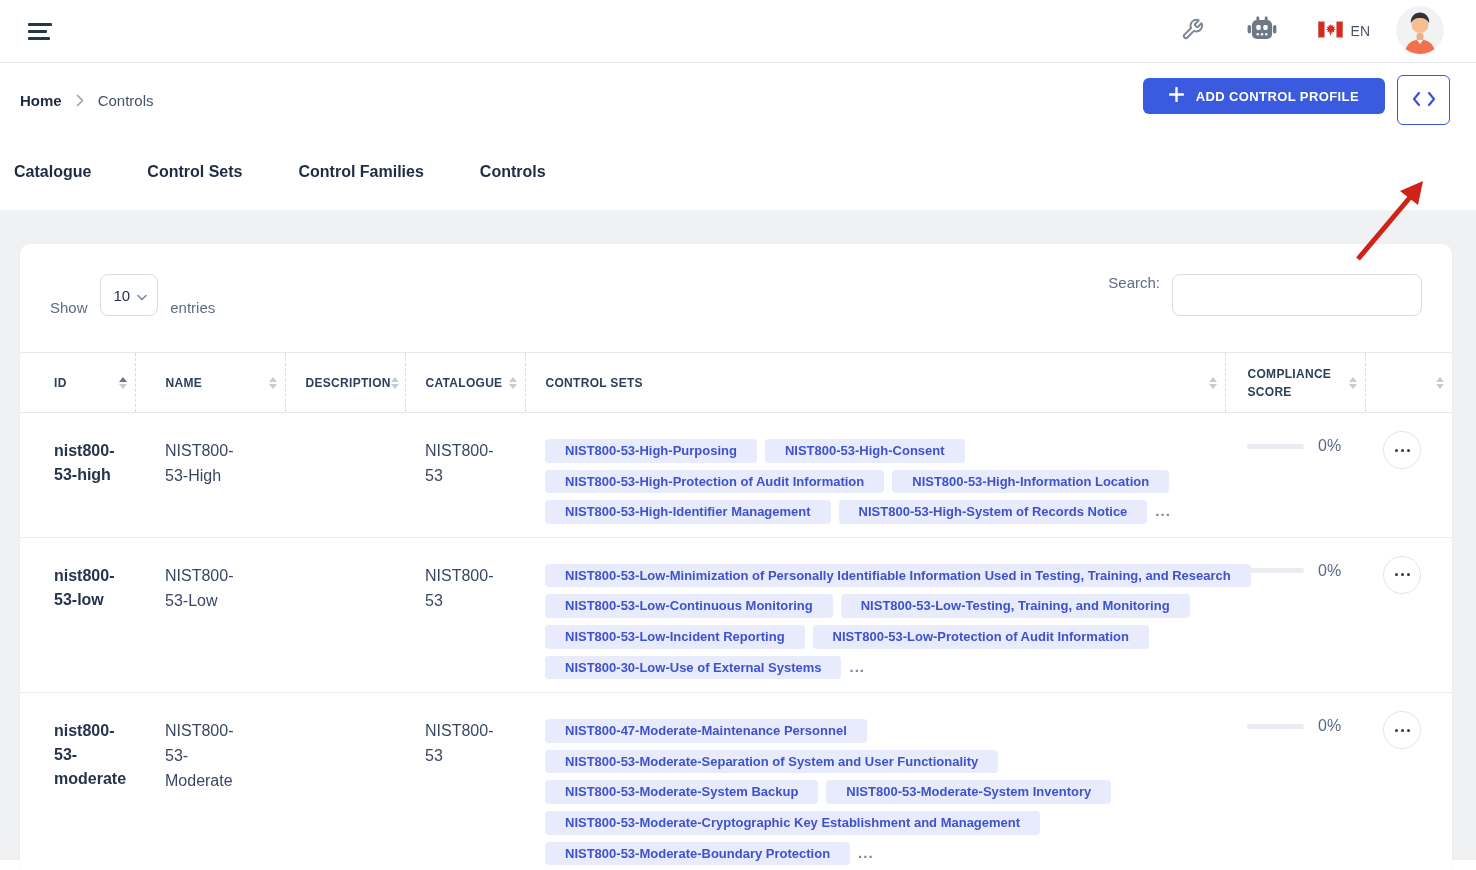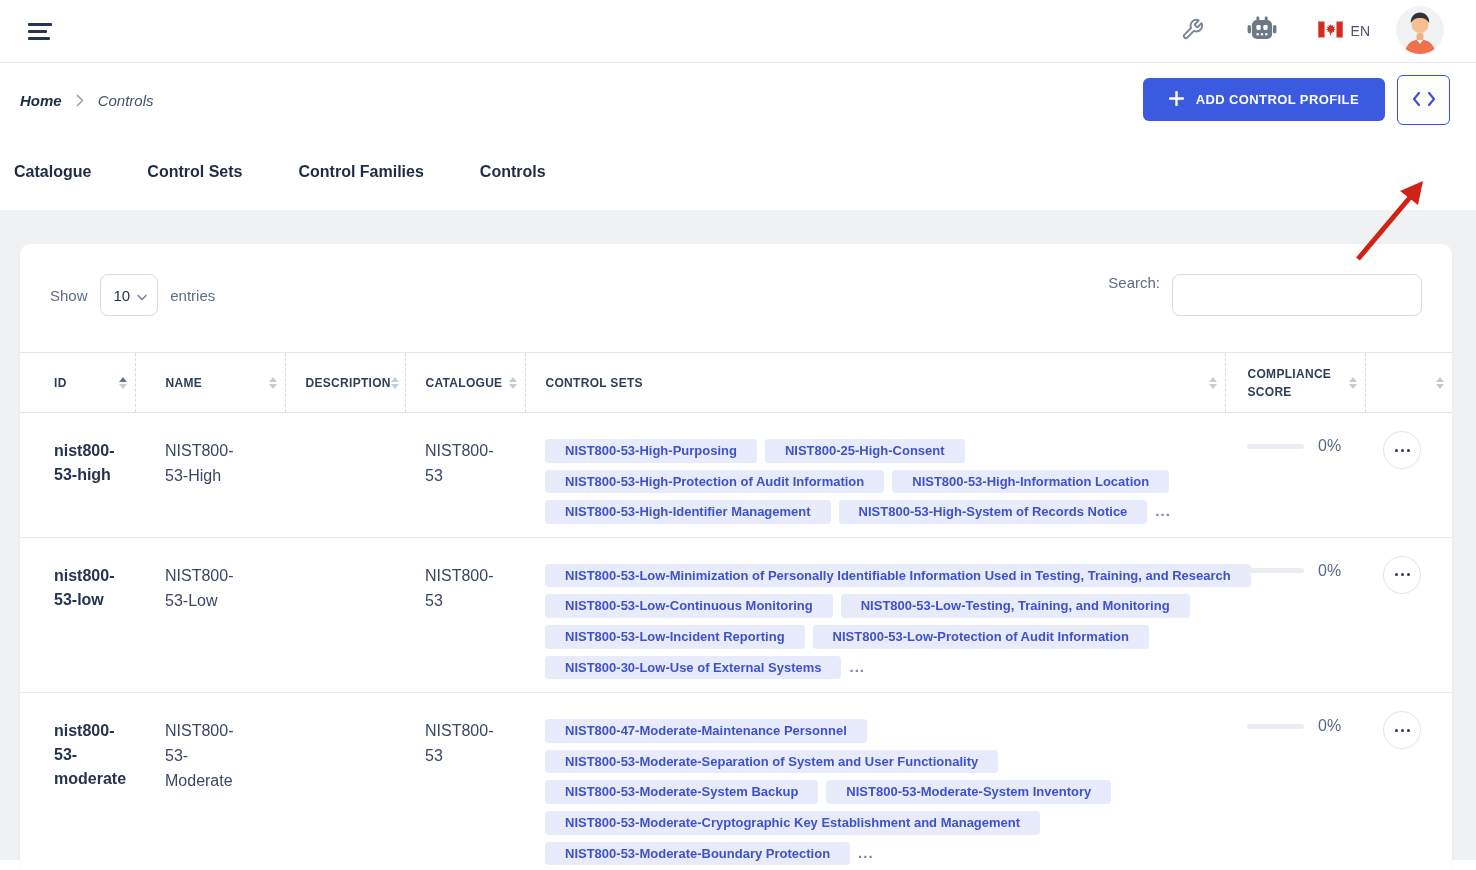--- a/index.html
+++ b/index.html
@@ -17,45 +17,45 @@
   .nav-right { display:flex; align-items:center; }
   .icon-btn { background:none; border:none; cursor:pointer; display:flex; align-items:center; }
   .lang { display:flex; align-items:center; gap:8px; margin-left:38px; cursor:pointer; }
   .lang-label { font-size:14px; color:#4a5468; font-weight:500; }
   .avatar-btn { margin-left:26px; background:none; border:none; cursor:pointer; border-radius:50%; }
   .i-wrench { margin-right:42px; }
   .i-robot { margin-right:2px; }
 
   
   .page-head { background:#fff; position:relative; }
-  .crumb-row { height:74px; display:flex; align-items:center; padding-left:20px;font-style:italic; }
+  .crumb-row { height:74px; display:flex; align-items:center; padding-left:20px; }
   .crumb-home { font-size:15px; font-weight:700; color:#1d2b45; cursor:pointer; }
   .crumb-sep { margin:0 14px; display:flex; align-items:center; }
   .crumb-cur { font-size:15px; color:#46536b; }
-  .btn-primary { position:absolute; top:15px; right:91px; height:43px; padding:16px 26px;
+  .btn-primary { position:absolute; top:15px; right:91px; height:36px; padding:16px 26px;
     background:#3a5be0; color:#fff; border:none; border-radius:6px; cursor:pointer;
     display:flex; align-items:center; gap:12px; font-size:13px; font-weight:700; letter-spacing:.4px;
     font-family:inherit; }
   .btn-code { position:absolute; top:12px; right:26px; width:53px; height:50px;
     background:#fff; border:1px solid #3d52d5; border-radius:6px; cursor:pointer;
     display:flex; align-items:center; justify-content:center; }
   .annot-arrow { position:absolute; top:108px; right:26px; width:120px; height:100px; pointer-events:none; }
 
   .tabs { display:flex; height:73px; }
   .tab { height:100%; display:flex; align-items:center; padding:0 28px; font-size:16px; font-weight:600;
     color:#1d2b45; cursor:pointer; border-bottom:3px solid transparent; }
   .tab:first-child { padding-left:14px; }
   .tab.active { background:#eef0fa; color:#3d52d5; border-bottom:3px solid #3d52d5; }
 
   
   .content { background:#eff1f3; height:650px; padding:34px 24px 0 20px; }
   .card { background:#fff; border-radius:10px; box-shadow:0 1px 2px rgba(16,24,40,.05); min-height:800px; }
 
   .controls-bar { display:flex; align-items:center; justify-content:space-between; padding:30px 30px 0; }
-  .show-group { display:flex; align-items:center; gap:12px; font-size:15px; color:#5d6c85; }
+  .show-group { display:flex; align-items:flex-end; gap:12px; font-size:15px; color:#5d6c85; }
   .select { height:42px; min-width:57px; padding:0 10px 0 13px; background:#fff; border:1px solid #d8dce2;
     border-radius:8px; display:flex; align-items:center; gap:7px; cursor:pointer; font-family:inherit; }
   .select span { font-size:15px; color:#23304d; }
   .search-group { display:flex; align-items:flex-start; gap:12px; font-size:15px; color:#5d6c85; }
   .search-group input { width:250px; height:42px; border:1px solid #d8dce2; border-radius:8px;
     padding:0 12px; font-size:15px; color:#23304d; outline:none; font-family:inherit; }
 
   
   table { width:100%; border-collapse:collapse; table-layout:fixed; margin-top:36px; }
   thead th { height:60px; border-top:1px solid #e4e7ec; border-bottom:1px solid #e4e7ec;
@@ -313,21 +313,21 @@
             </td>
           <td class="c-desc">
               <span class="cell-text"></span>
             </td>
           <td class="c-cat">
               <span class="cell-text">NIST800-53</span>
             </td>
           <td class="c-sets">
             <div class="chips">
               <span class="chip">NIST800-53-High-Purposing</span>
-              <span class="chip">NIST800-25-High-Consent</span>
+              <span class="chip">NIST800-53-High-Consent</span>
               <span class="chip">NIST800-53-High-Protection of Audit Information</span>
               <span class="chip">NIST800-53-High-Information Location</span>
               <span class="chip">NIST800-53-High-Identifier Management</span>
               <span class="chip">NIST800-53-High-System of Records Notice</span>
               <span class="more-dots">...</span>
             </div>
           </td>
           <td class="c-comp">
             <div class="comp-wrap">
               <div class="comp-bar"></div>

